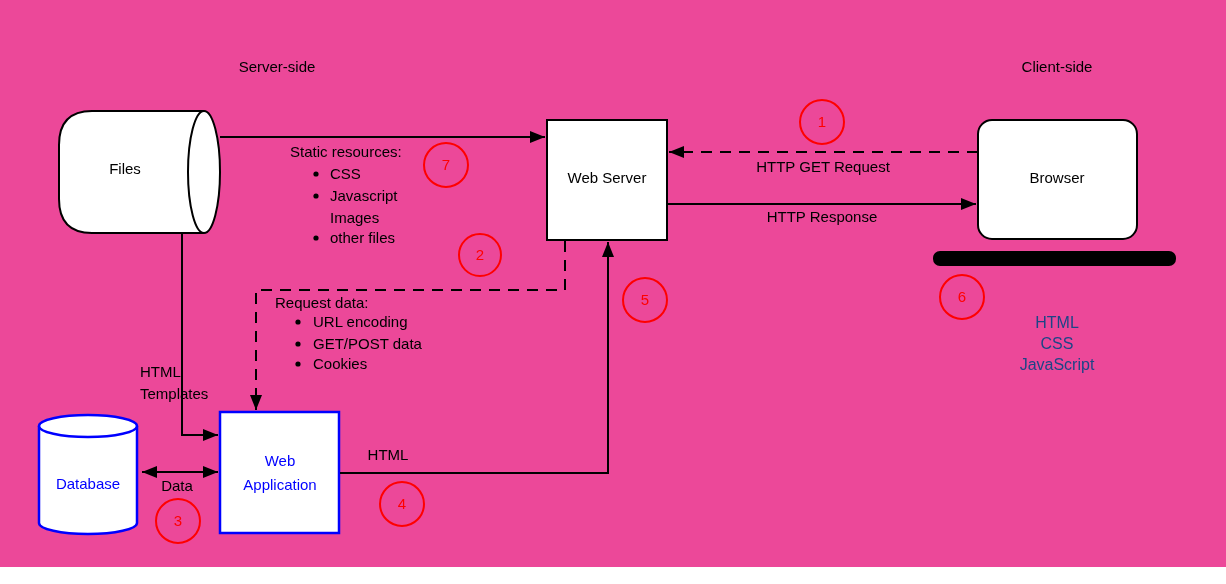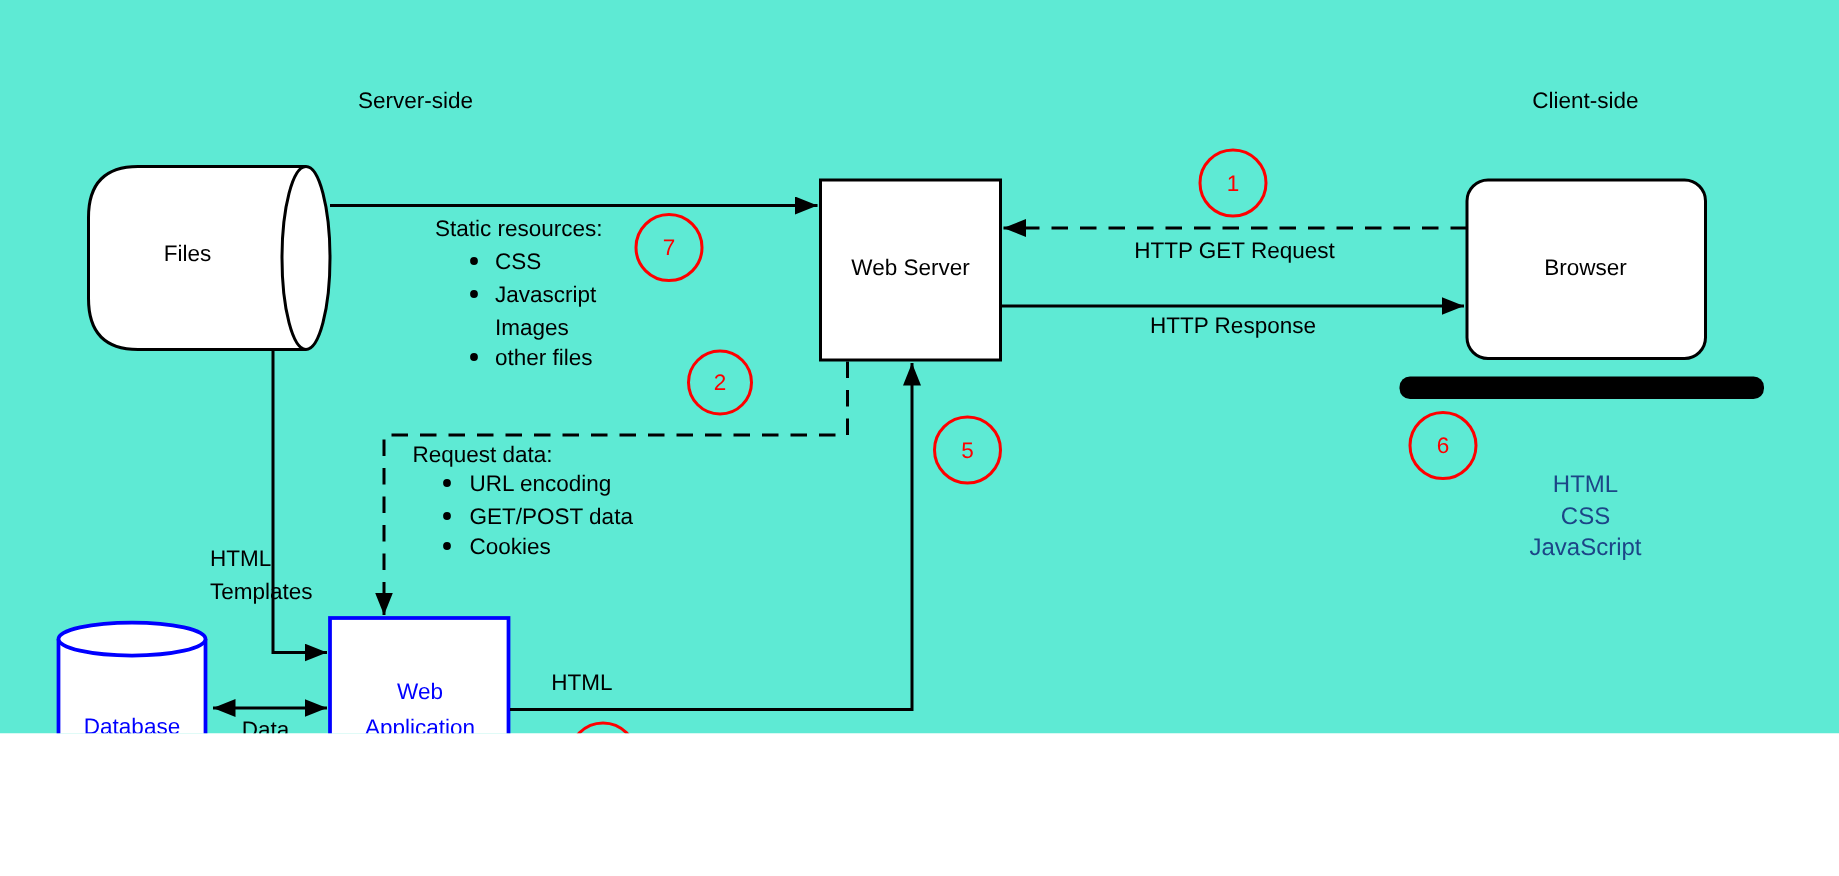--- a/index.html
+++ b/index.html
@@ -1,16 +1,16 @@
 <!DOCTYPE html>
 <html><head>
 <meta charset="utf-8">
 <style>
   html, body { margin: 0; padding: 0; background: #ffffff; }
-  .stage { position: relative; width: 1226px; height: 489px; background: #5eead4; overflow: hidden; }
+  .stage { position: relative; width: 1226px; height: 567px; background: #ec4899; overflow: hidden; }
   svg { display: block; }
   text { font-family: "Liberation Sans", sans-serif; font-size: 15px; fill: #000000; }
   .tm { text-anchor: middle; }
   .blue-t { fill: #0000ff; }
   .steel-t { fill: #1c4587; font-size: 16px; }
   .red-t { fill: #ff0000; }
   .node { fill: #ffffff; stroke: #000000; stroke-width: 2; }
   .node-blue { fill: #ffffff; stroke: #0000ff; stroke-width: 2.5; }
   .edge { fill: none; stroke: #000000; stroke-width: 2; }
   .edge-dashed { fill: none; stroke: #000000; stroke-width: 2; stroke-dasharray: 11 8; }

